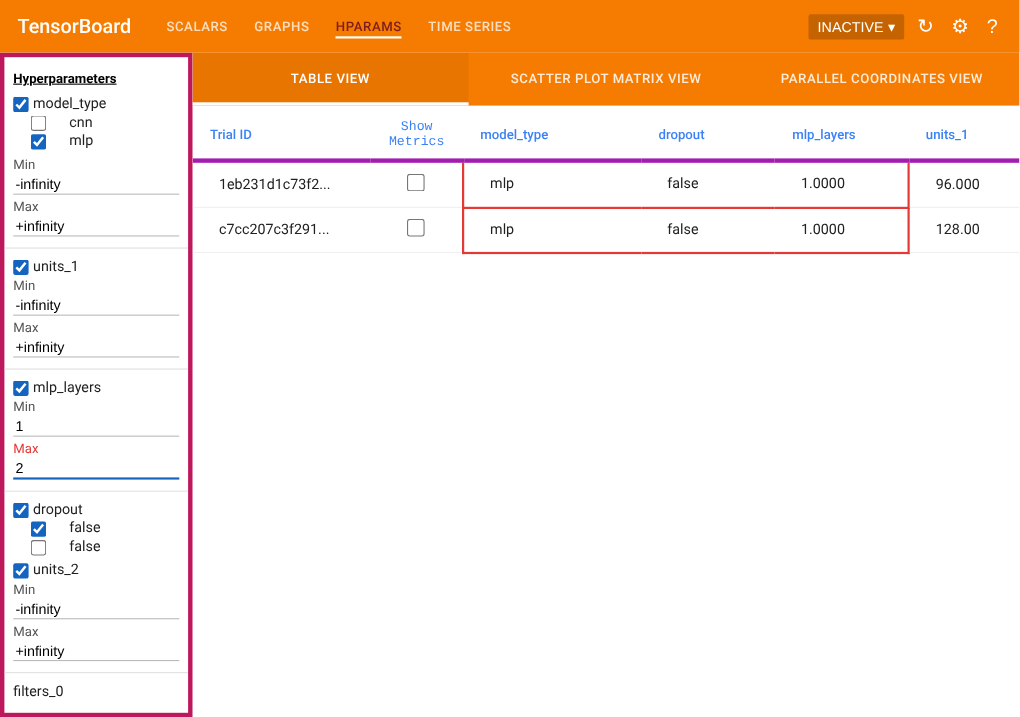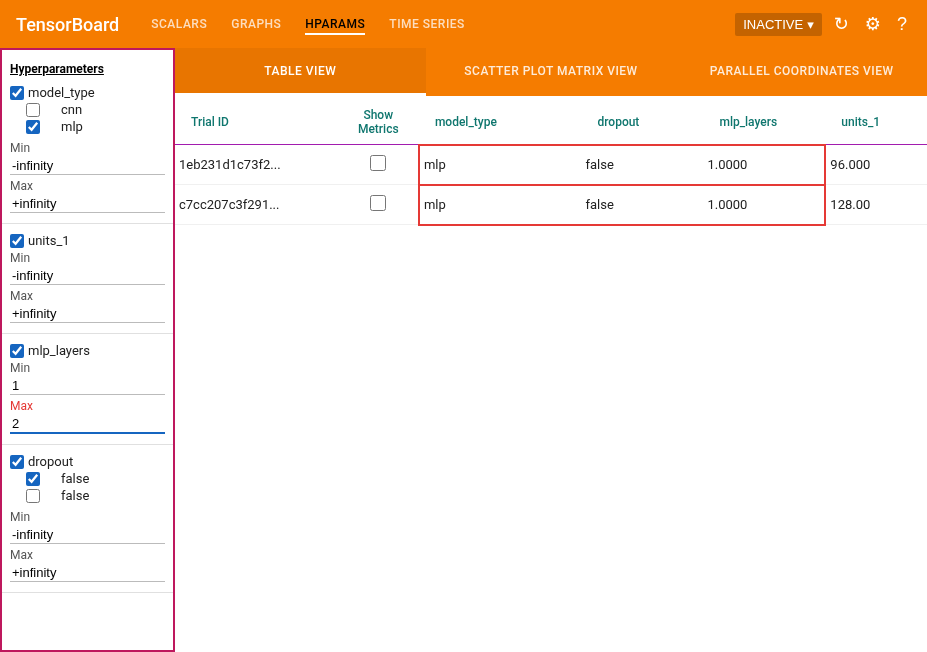--- a/index.html
+++ b/index.html
@@ -23,21 +23,21 @@
     .top-nav .nav-item {
       color: rgba(255,255,255,0.75);
       font-size: 12px;
       font-weight: 500;
       letter-spacing: 0.5px;
       cursor: pointer;
       padding: 4px 0;
       text-transform: uppercase;
     }
     .top-nav .nav-item.active {
-      color: #000000;
+      color: #7f1d1d;
       border-bottom: 2px solid #fff;
       padding-bottom: 2px;
     }
     .top-nav .spacer { flex: 1; }
     .top-nav .right-controls {
       display: flex;
       align-items: center;
       gap: 8px;
     }
     .top-nav .inactive-dropdown {
@@ -64,21 +64,21 @@
     
     .main-layout {
       display: flex;
       height: calc(652px - 48px);
     }
 
     
     .sidebar {
       width: 175px;
       min-width: 175px;
-      border: 2px solid #be185d;
+      border: 4px solid #be185d;
       overflow-y: auto;
       background: #fff;
       padding: 8px 0;
     }
     .sidebar-title {
       font-size: 12px;
       font-weight: 700;
       padding: 4px 8px 6px 8px;
       text-decoration: underline;
       color: #000;
@@ -167,28 +167,28 @@
       overflow: auto;
       padding: 0;
     }
     table {
       width: 100%;
       border-collapse: collapse;
     }
     thead tr th {
       font-size: 12px;
       font-weight: 500;
-      color: #0f766e;
+      color: #3b82f6;
       padding: 12px 16px 8px 16px;
       text-align: left;
-      border-bottom: 1px solid #a21caf;
+      border-bottom: 4px solid #a21caf;
       white-space: nowrap;
     }
     tbody tr td {
-      padding: 10px 4px;
+      padding: 10px 24px;
       font-size: 13px;
       color: #212121;
       border-bottom: 1px solid #f0f0f0;
       margin-left: 36px;
     }
     .trial-id-col { width: 160px; }
     .show-metrics-col { width: 80px; text-align: center !important; }
     .model-type-col { width: 160px; }
     .dropout-col { width: 120px; }
     .mlp-layers-col { width: 120px; }
@@ -310,27 +310,34 @@
         <input type="checkbox" checked="" style="">
         <span>false</span>
       </div>
       <div class="sidebar-item indent">
         <input type="checkbox" style="">
         <span>false</span>
       </div>
     </div>
 
     <div class="sidebar-section">
+      <div class="sidebar-item">
+        <input type="checkbox" checked="" style="">
+        <span>units_2</span>
+      </div>
       <div class="sidebar-label">Min</div>
       <input class="sidebar-input" value="-infinity" style="">
       <div class="sidebar-label">Max</div>
       <input class="sidebar-input" value="+infinity" style="">
     </div>
     <hr class="divider">
 
+    <div class="sidebar-item" style="padding-top:4px;">
+      <span>filters_0</span>
+    </div>
   </div>
 
   <div class="content-area">
 
     <div class="view-tabs">
       <div class="view-tab active">
         <span>TABLE VIEW</span>
       </div>
       <div class="view-tab">
         <span>SCATTER PLOT MATRIX VIEW</span>
@@ -338,21 +345,21 @@
       <div class="view-tab">
         <span>PARALLEL COORDINATES VIEW</span>
       </div>
     </div>
 
     <div class="table-area">
       <table>
         <thead>
           <tr>
             <th class="trial-id-col">Trial ID</th>
-            <th class="show-metrics-col" style="text-align:center; white-space:pre-line;">Show
+            <th class="show-metrics-col" style="text-align:center; white-space:pre-line;font-family:Liberation Mono, monospace;">Show
 Metrics</th>
             <th class="model-type-col">model_type</th>
             <th class="dropout-col">dropout</th>
             <th class="mlp-layers-col">mlp_layers</th>
             <th class="units-col">units_1</th>
           </tr>
         </thead>
         <tbody>
 
           <tr class="hl">

